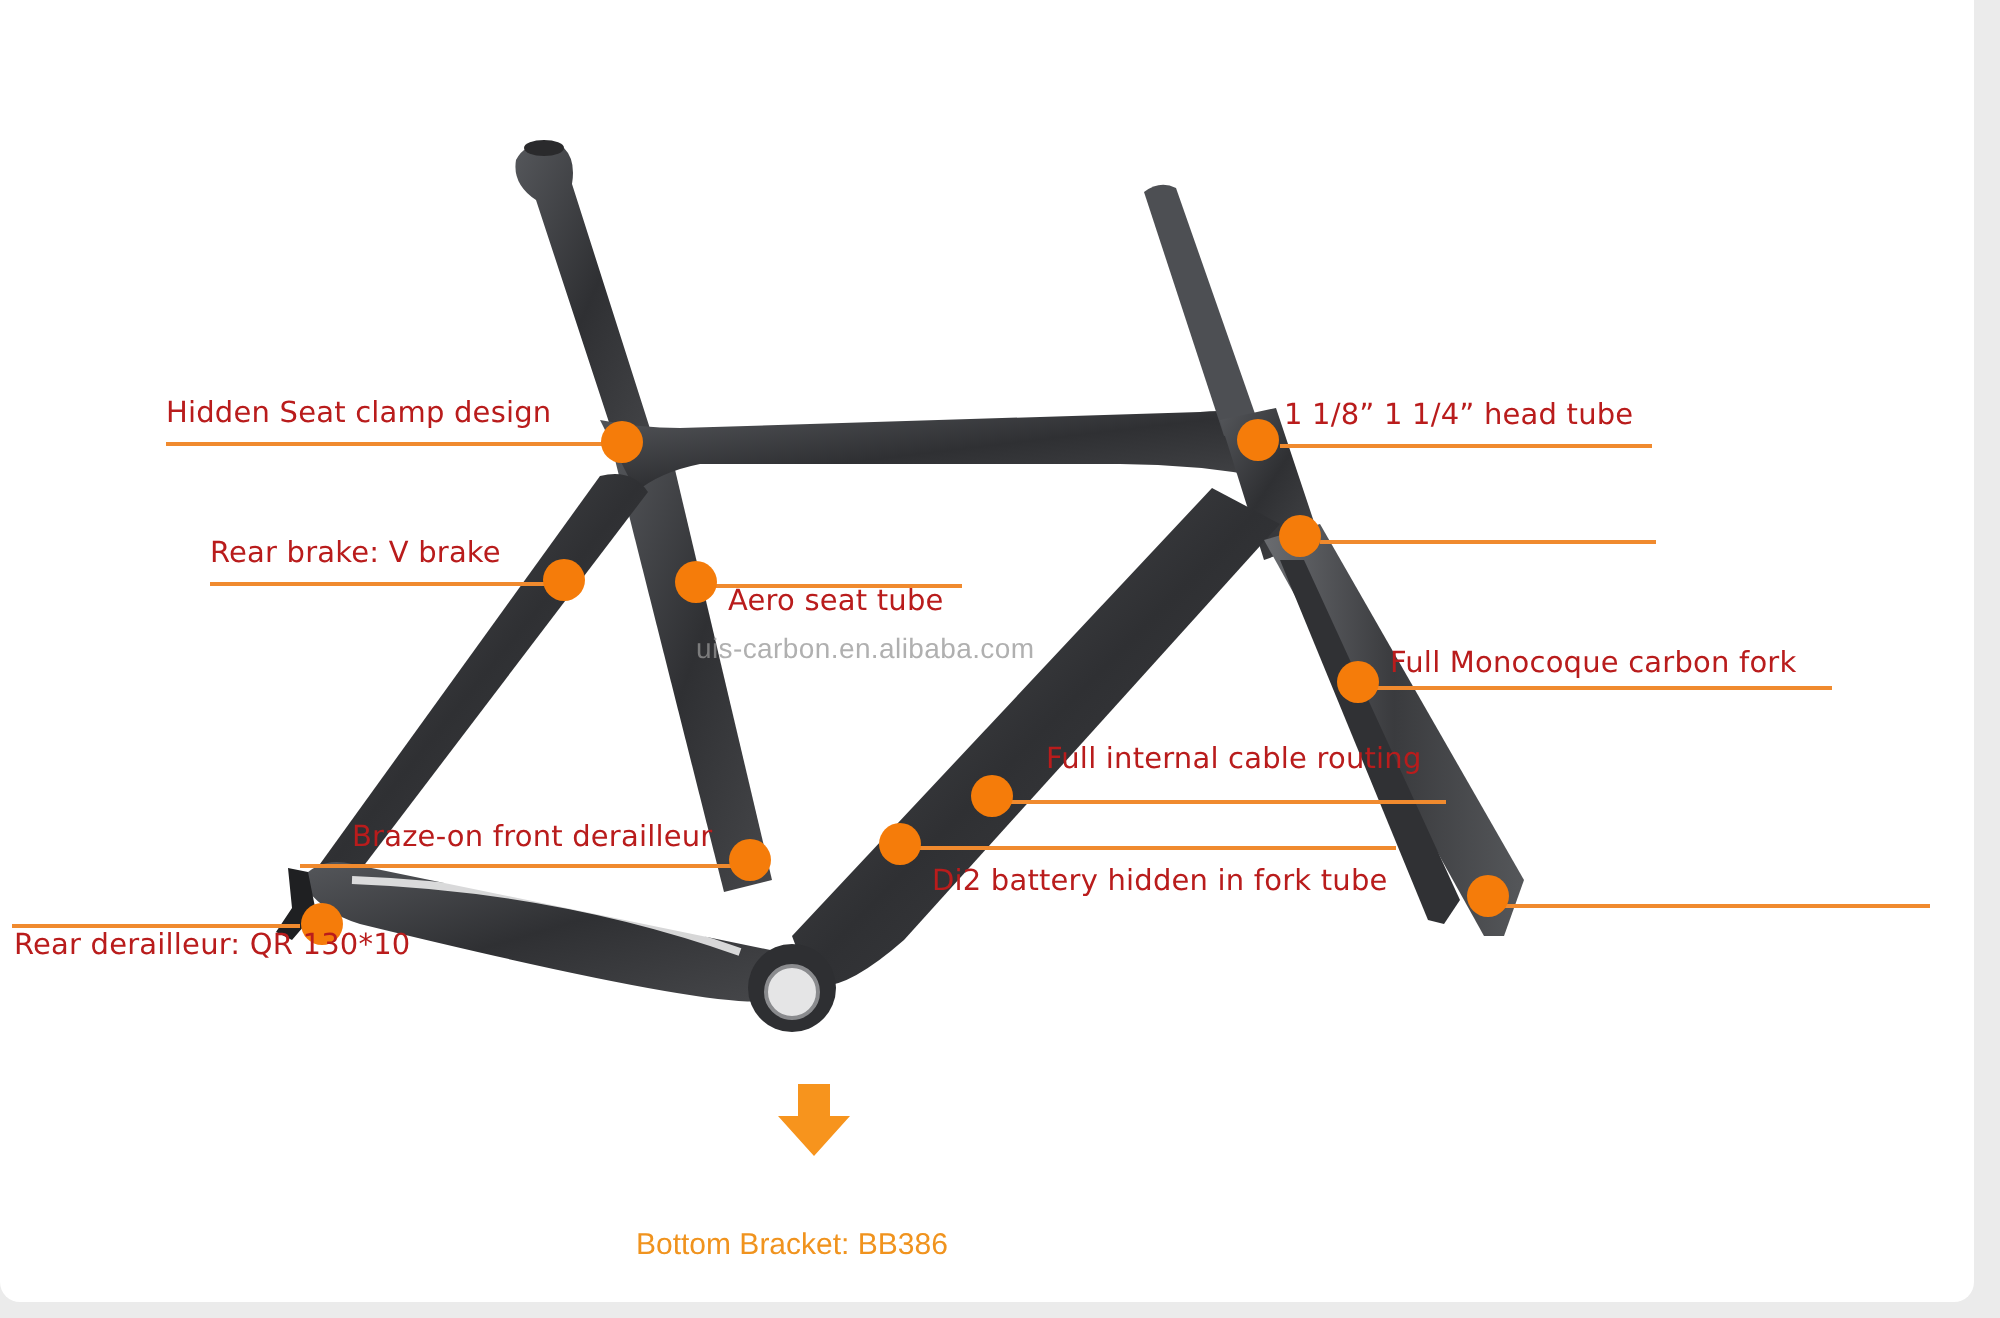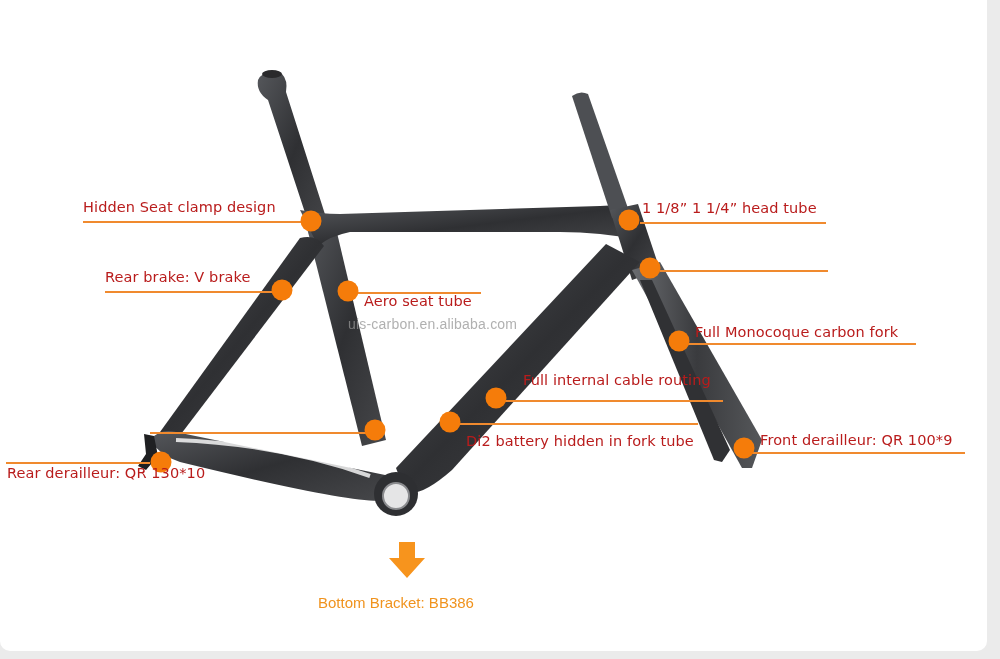--- a/index.html
+++ b/index.html
@@ -32,21 +32,21 @@
       background: #f57c0a;
       transform: translate(-50%, -50%);
     }
     .watermark {
       position: absolute; left: 348px; top: 316px;
       font-family: "Liberation Sans", sans-serif;
       font-size: 14px; color: rgba(150,150,150,0.75);
       letter-spacing: 0.2px;
     }
     .bb-label {
-      position: absolute; left: 318px; top: 594px;
+      position: absolute; left: 318px; top: 614px;
       font-family: "Liberation Sans", sans-serif;
       font-size: 15px; color: #f0931e;
     }
     .arrow {
       position: absolute; left: 387px; top: 540px; width: 40px; height: 40px;
     }
   </style>
 </head>
 <body>
 
@@ -117,28 +117,28 @@
   <div class="dot" style="left:650px;top:268px;"></div>
 
   <div class="label" style="left:695px;top:323px;">Full Monocoque carbon fork</div>
   <div class="uline" style="left:688px;top:343px;width:228px;"></div>
   <div class="dot" style="left:679px;top:341px;"></div>
 
   <div class="label" style="left:523px;top:371px;">Full internal cable routing</div>
   <div class="uline" style="left:505px;top:400px;width:218px;"></div>
   <div class="dot" style="left:496px;top:398px;"></div>
 
+  <div class="label" style="left:176px;top:410px;">Braze-on front derailleur</div>
   <div class="uline" style="left:150px;top:432px;width:218px;"></div>
   <div class="dot" style="left:375px;top:430px;"></div>
 
   <div class="label" style="left:466px;top:432px;">Di2 battery hidden in fork tube</div>
   <div class="uline" style="left:458px;top:423px;width:240px;"></div>
   <div class="dot" style="left:450px;top:422px;"></div>
 
-  <div class="label" style="left:760px;top:431px;">Front derailleur: QR 100*9</div>
   <div class="uline" style="left:752px;top:452px;width:213px;"></div>
   <div class="dot" style="left:744px;top:448px;"></div>
 
   <div class="uline" style="left:6px;top:462px;width:144px;"></div>
   <div class="dot" style="left:161px;top:462px;"></div>
   <div class="label" style="left:7px;top:464px;">Rear derailleur: QR 130*10</div>
 
   <svg class="arrow" viewBox="0 0 40 40">
     <path d="M12 2 L28 2 L28 18 L38 18 L20 38 L2 18 L12 18 Z" fill="#f7941d"></path>
   </svg>

